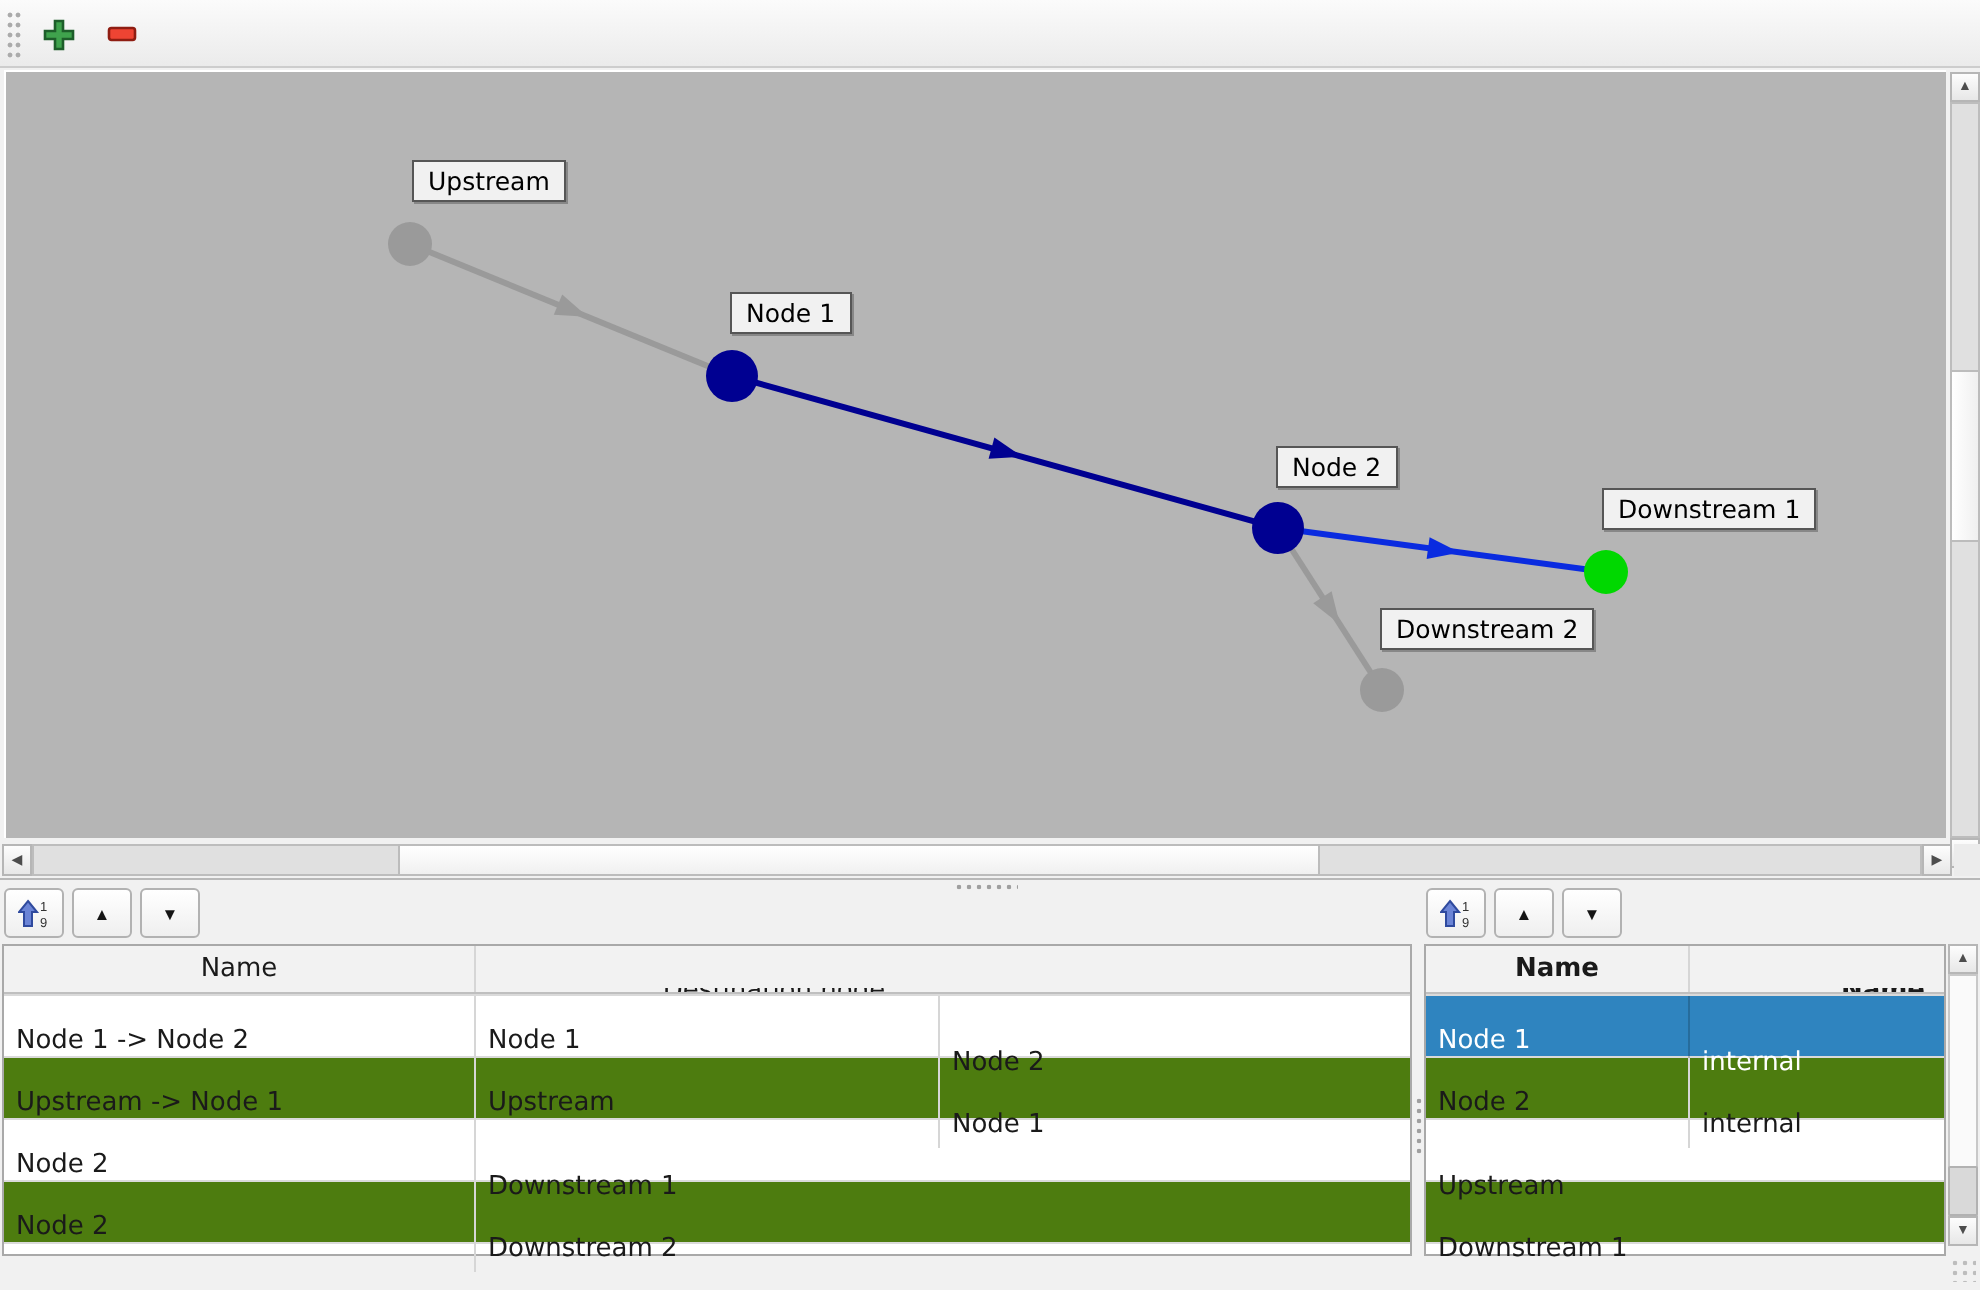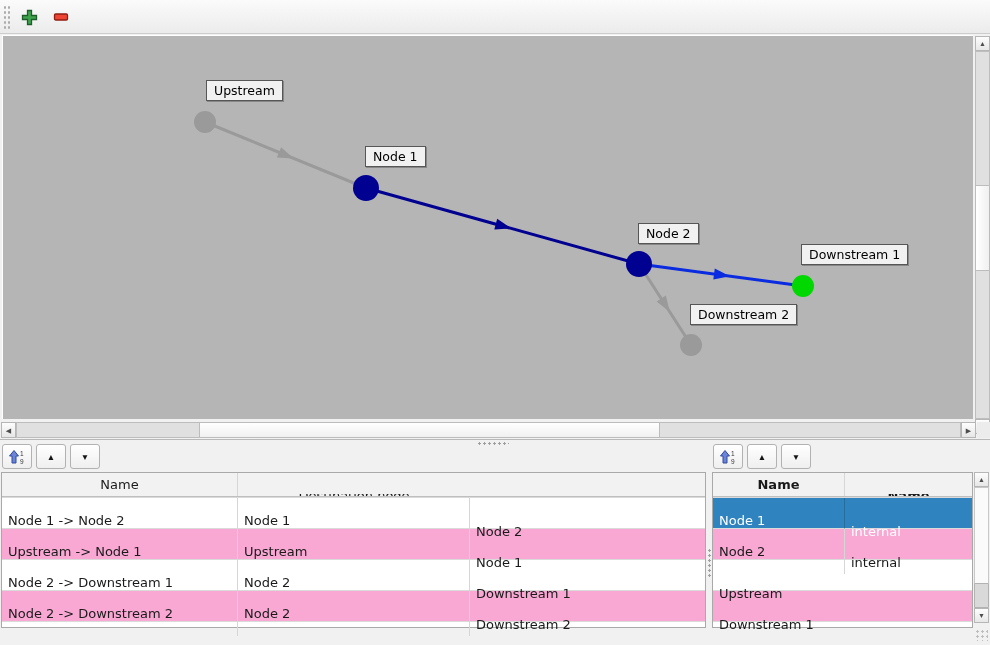--- a/index.html
+++ b/index.html
@@ -94,22 +94,22 @@
   .dtable{
     position:absolute;top:472px;background:#fff;
     border:1px solid #a9a9a9;box-sizing:border-box;
   }
   #edge-table{left:1px;width:705px;}
   #node-table{left:712px;width:261px;}
   .trow{display:grid;height:30px;}
   .trow + .trow{border-top:1px solid #dadada;}
   #edge-table .trow{grid-template-columns:236px 232px 235px;}
   #node-table .trow{grid-template-columns:132px 127px;}
-  .trow.thead{height:23px;background:#f2f2f2;border-bottom:1px solid #bfbfbf;}
-  .trow.alt{background:#f9a8d4;}
+  .trow.thead{height:23px;background:#f2f2f2;border-bottom:1px solid #bfbfbf;gap:33px;}
+  .trow.alt{background:#4d7c0f;}
   .trow.filler{height:5px;background:#fff;}
   .tcell{
     display:flex;align-items:center;padding:12px 6px;
     border-right:1px solid #d6d6d6;overflow:hidden;white-space:nowrap;
     box-sizing:border-box;
   }
   .tcell:last-child{border-right:none;margin-top:21px;}
   .tcell.th{justify-content:center;padding:0 2px;}
   #node-table .tcell.th{font-weight:bold;}
   .trow.selected{color:#ffffff;}
@@ -221,26 +221,24 @@
       <div class="tcell">Node 1 -&gt; Node 2</div>
       <div class="tcell">Node 1</div>
       <div class="tcell">Node 2</div>
     </div>
     <div class="trow alt">
       <div class="tcell">Upstream -&gt; Node 1</div>
       <div class="tcell">Upstream</div>
       <div class="tcell">Node 1</div>
     </div>
     <div class="trow">
-      <div class="tcell">Node 2 -&gt; Downstream 1</div>
       <div class="tcell">Node 2</div>
       <div class="tcell">Downstream 1</div>
     </div>
     <div class="trow alt">
-      <div class="tcell">Node 2 -&gt; Downstream 2</div>
       <div class="tcell">Node 2</div>
       <div class="tcell">Downstream 2</div>
     </div>
     <div class="trow filler"></div>
   </div>
 <div id="table-splitter">
     <div class="dots"></div>
   </div>
 <div id="node-table" class="dtable">
     <div class="trow thead">

